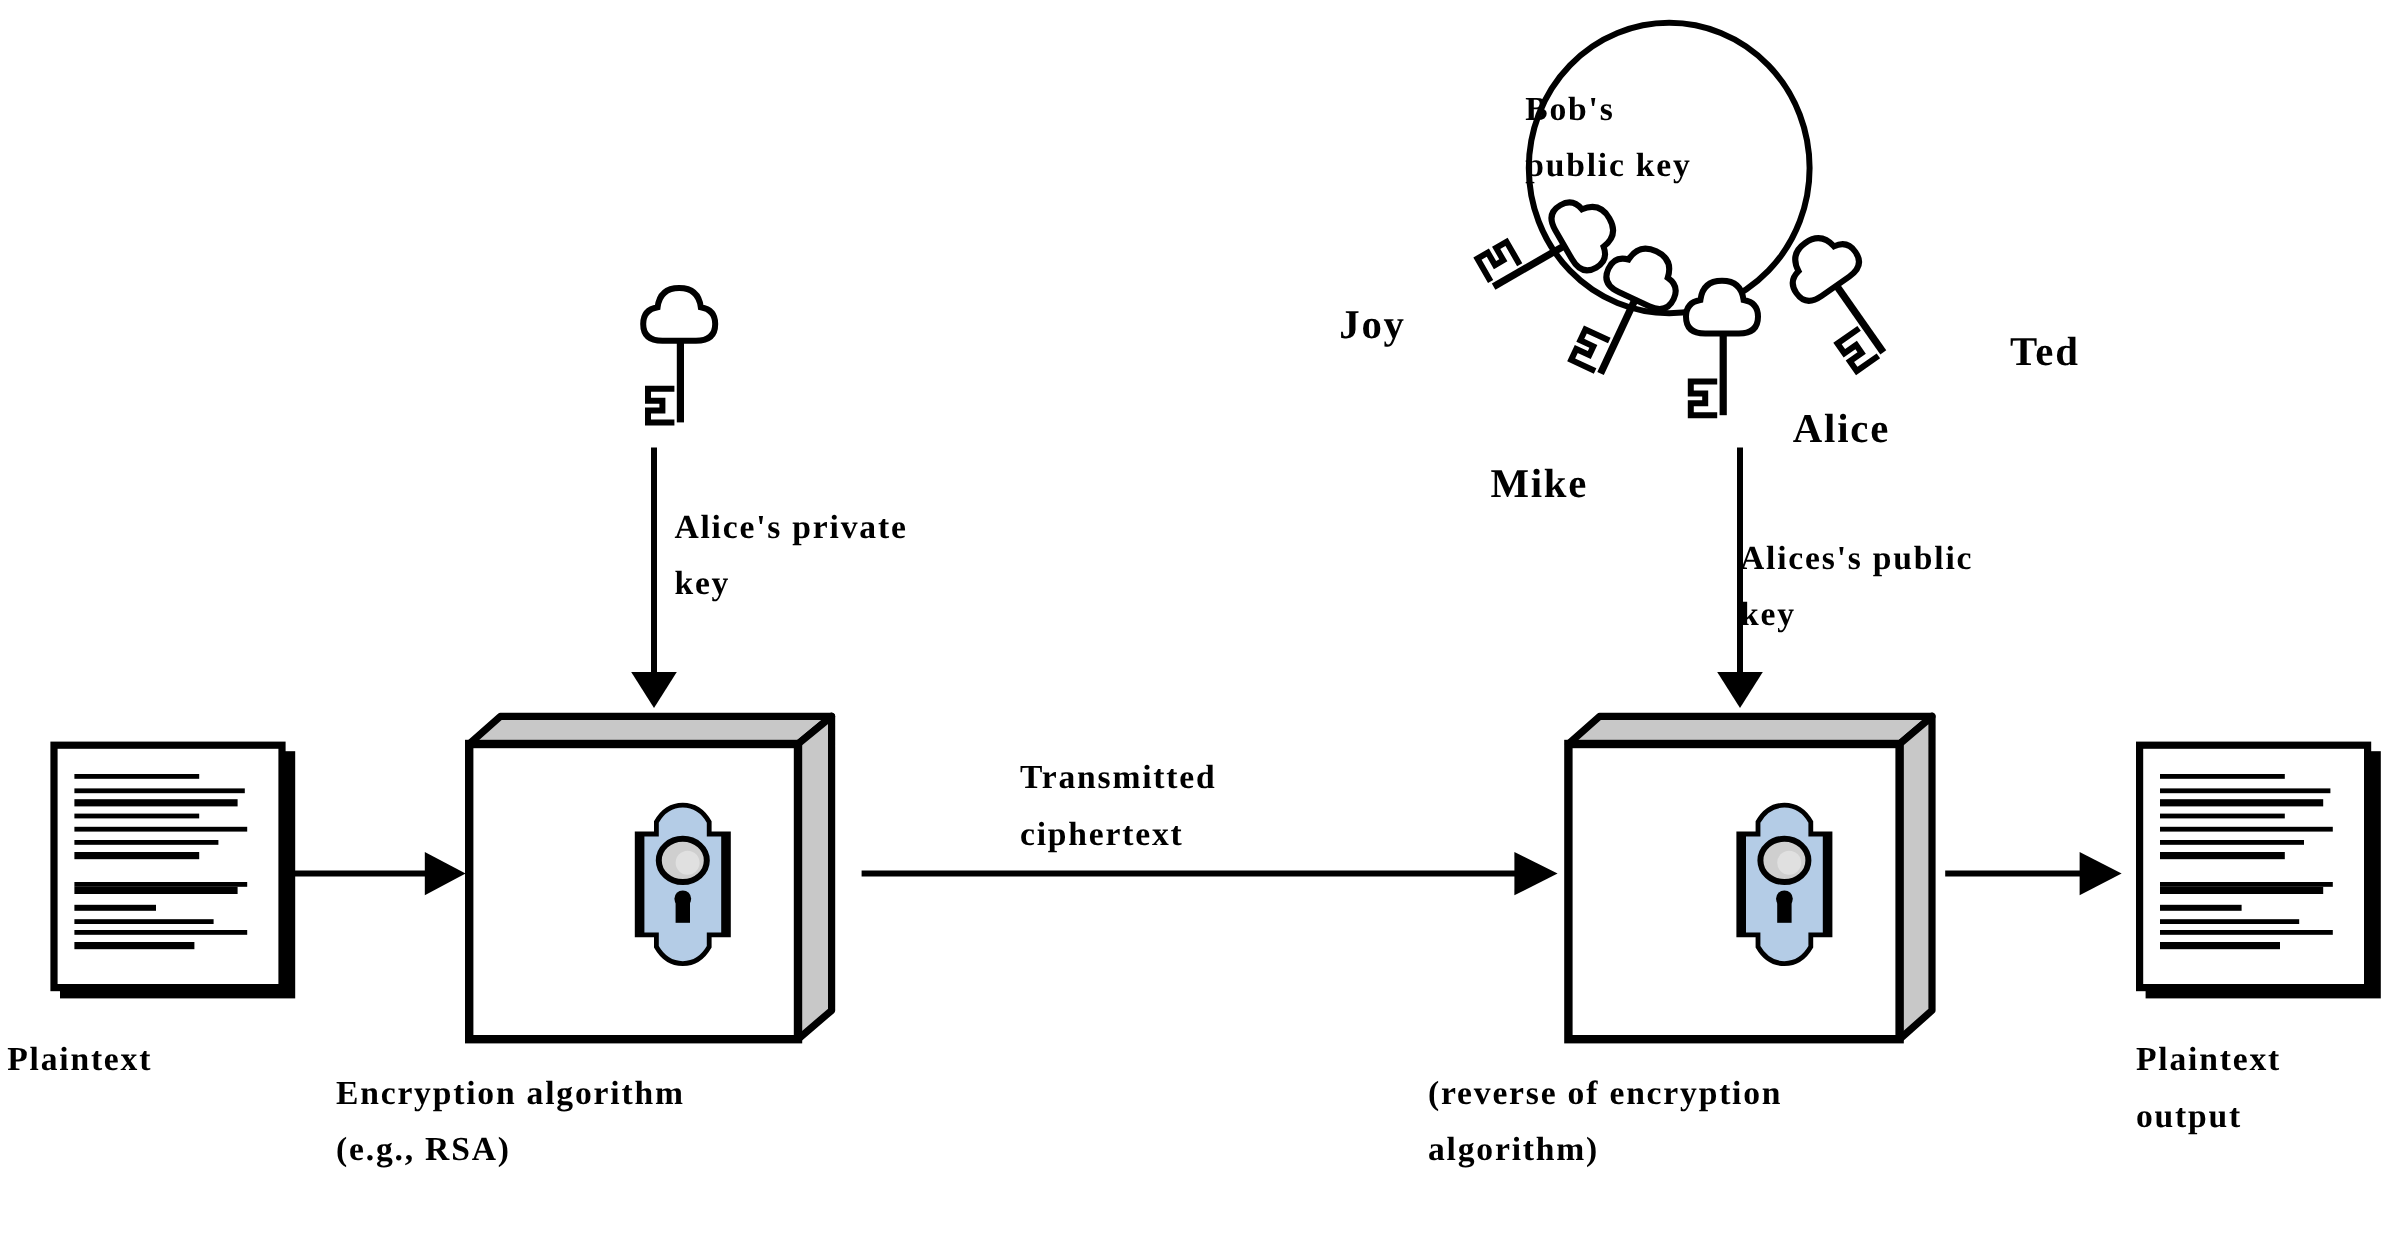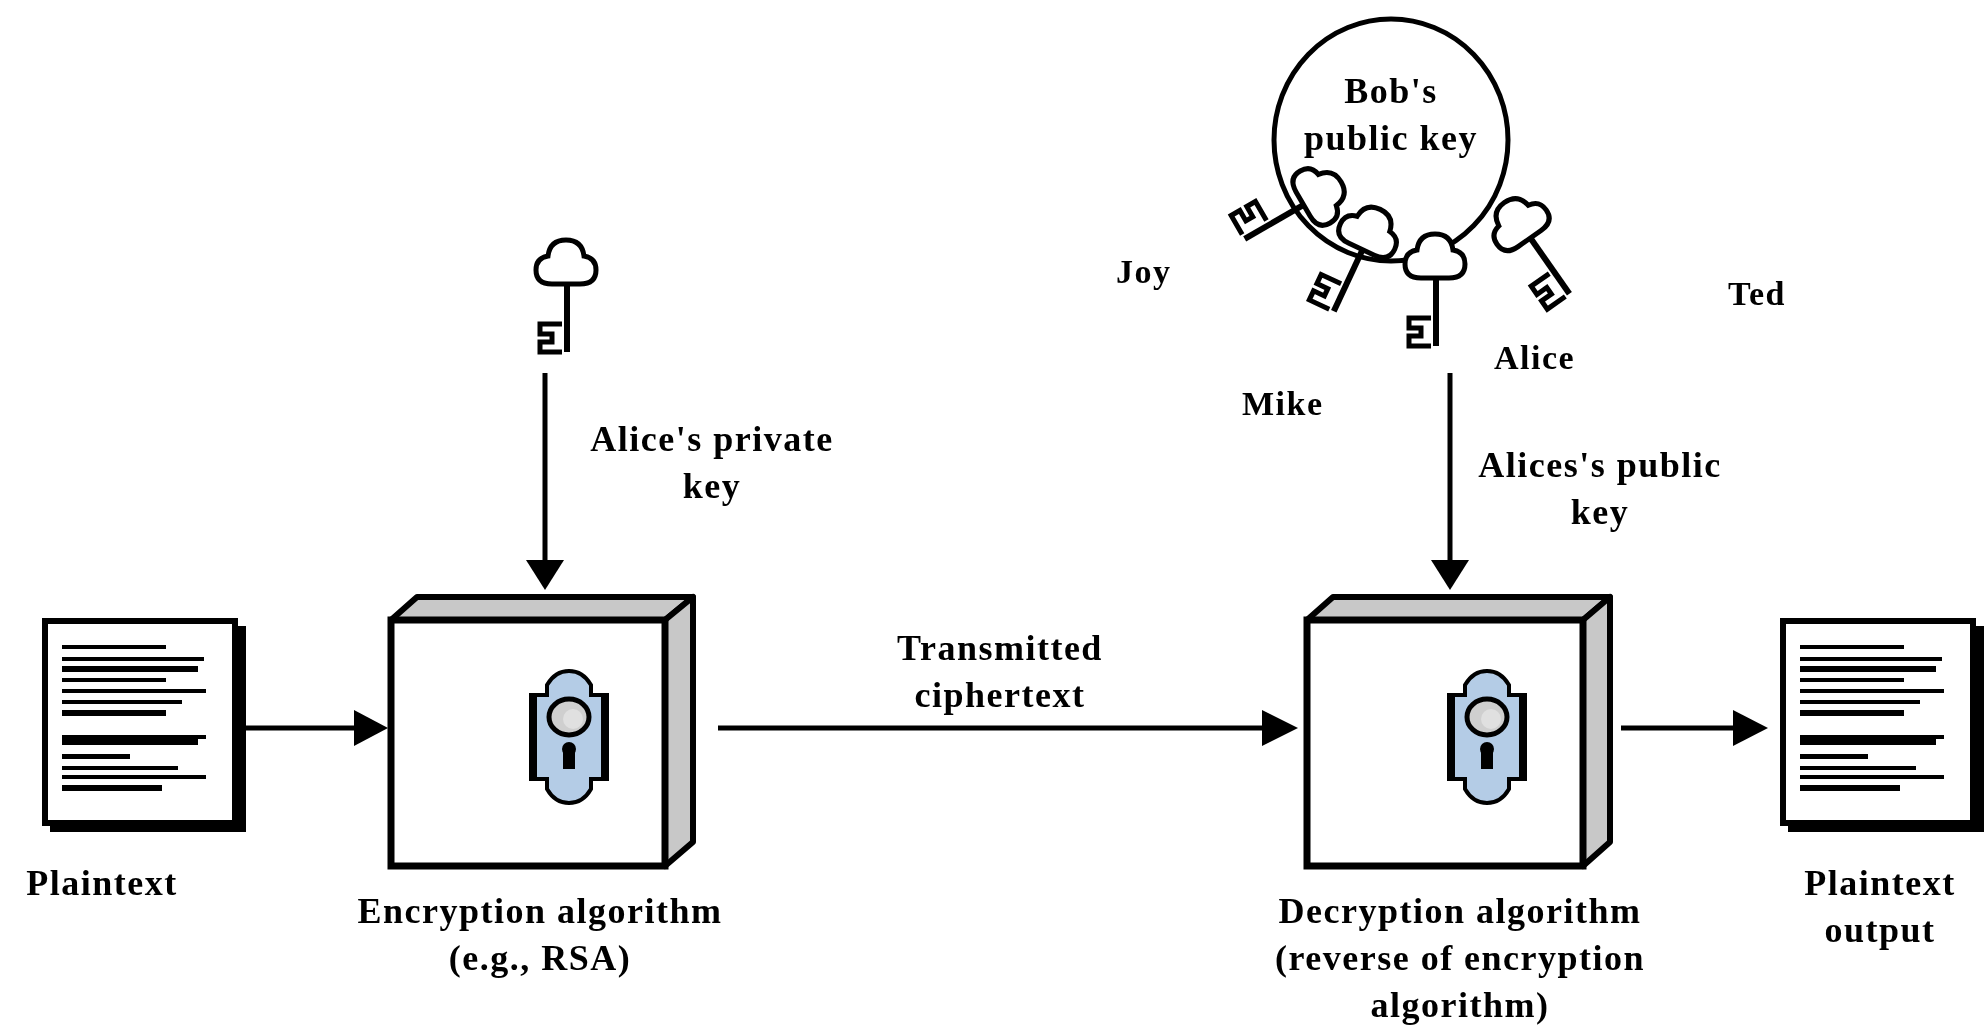--- a/index.html
+++ b/index.html
@@ -1,20 +1,20 @@
 <!DOCTYPE html>
 <html><head>
 <meta charset="utf-8">
 <style>
   html, body { margin: 0; padding: 0; background: #ffffff; }
   body { width: 1986px; height: 1034px; position: relative; overflow: hidden;
          font-family: "Liberation Serif", "DejaVu Serif", serif; color: #000; }
   svg#diagram { position: absolute; left: 0; top: 0; }
-  .lbl { position: absolute; font-weight: bold; font-size: 36px; line-height: 47px;
-         text-align: center; letter-spacing: 1.5px; white-space: nowrap; }
+  .lbl { position: absolute; font-weight: bold; font-size: 28px; line-height: 47px;
+         letter-spacing: 1.5px; white-space: nowrap; }
   .lbl span { display: block; }
   .small { font-size: 34px; line-height: 44px; }
 </style>
 </head>
 <body>
 
 <svg id="diagram" width="1986" height="1034" viewBox="0 0 1986 1034" xmlns="http://www.w3.org/2000/svg">
   <defs>
 
     <g id="doc">
@@ -148,29 +148,28 @@
 </div>
 
 <div class="lbl" style="left:1271px; top:68px; width:240px;">
   <span>Bob's</span>
   <span>public key</span>
 </div>
 
 <div class="lbl small" style="left:1116px; top:250px; width:90px; text-align:left;">Joy</div>
 <div class="lbl small" style="left:1242px; top:342px; width:110px; text-align:left;margin-top:40px;">Mike</div>
 <div class="lbl small" style="left:1494px; top:336px; width:110px; text-align:left;">Alice</div>
-<div class="lbl small" style="left:1696px; top:272px; width:90px; text-align:right;">Ted</div>
+<div class="lbl small" style="left:1659px; top:272px; width:90px; text-align:center;">Ted</div>
 
 <div class="lbl" style="left:1450px; top:442px; width:300px;">
   <span>Alices's public</span>
   <span>key</span>
 </div>
 
 <div class="lbl" style="left:1190px; top:888px; width:540px;">
-  <span>Decryption algorithm</span>
   <span>(reverse of encryption</span>
   <span>algorithm)</span>
 </div>
 
 <div class="lbl" style="left:1780px; top:860px; width:200px;">
   <span>Plaintext</span>
   <span>output</span>
 </div>
 
 </body></html>

